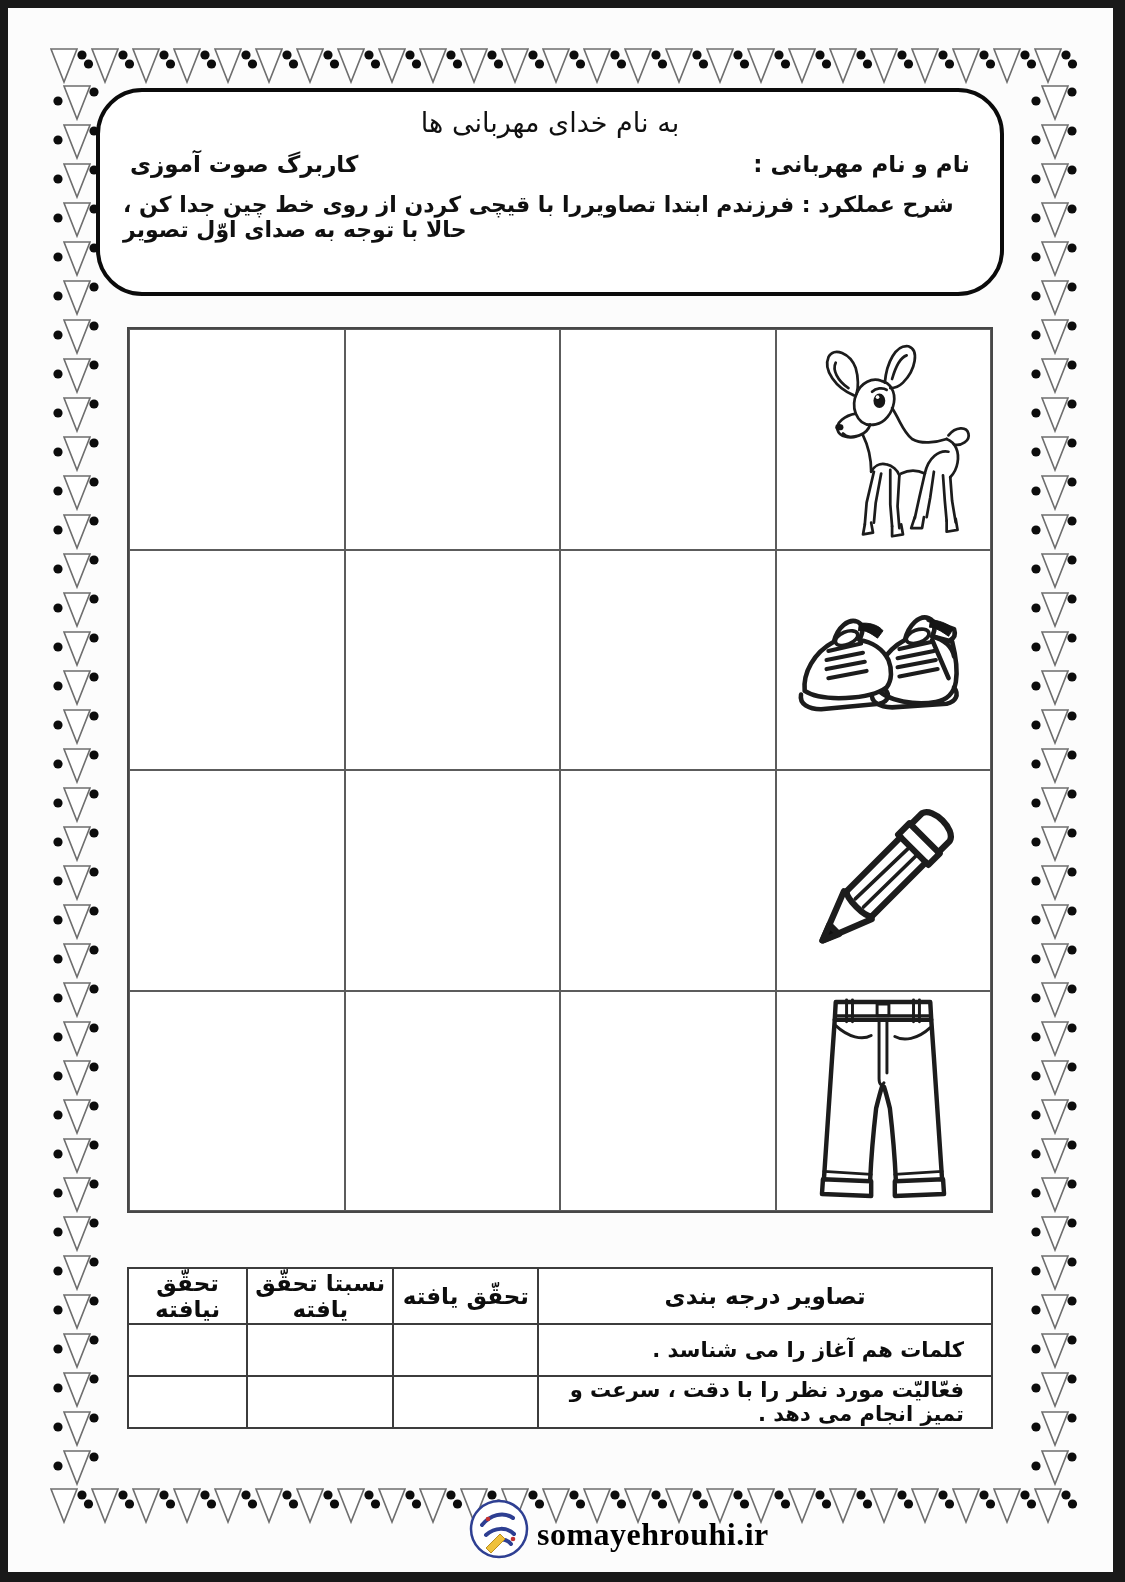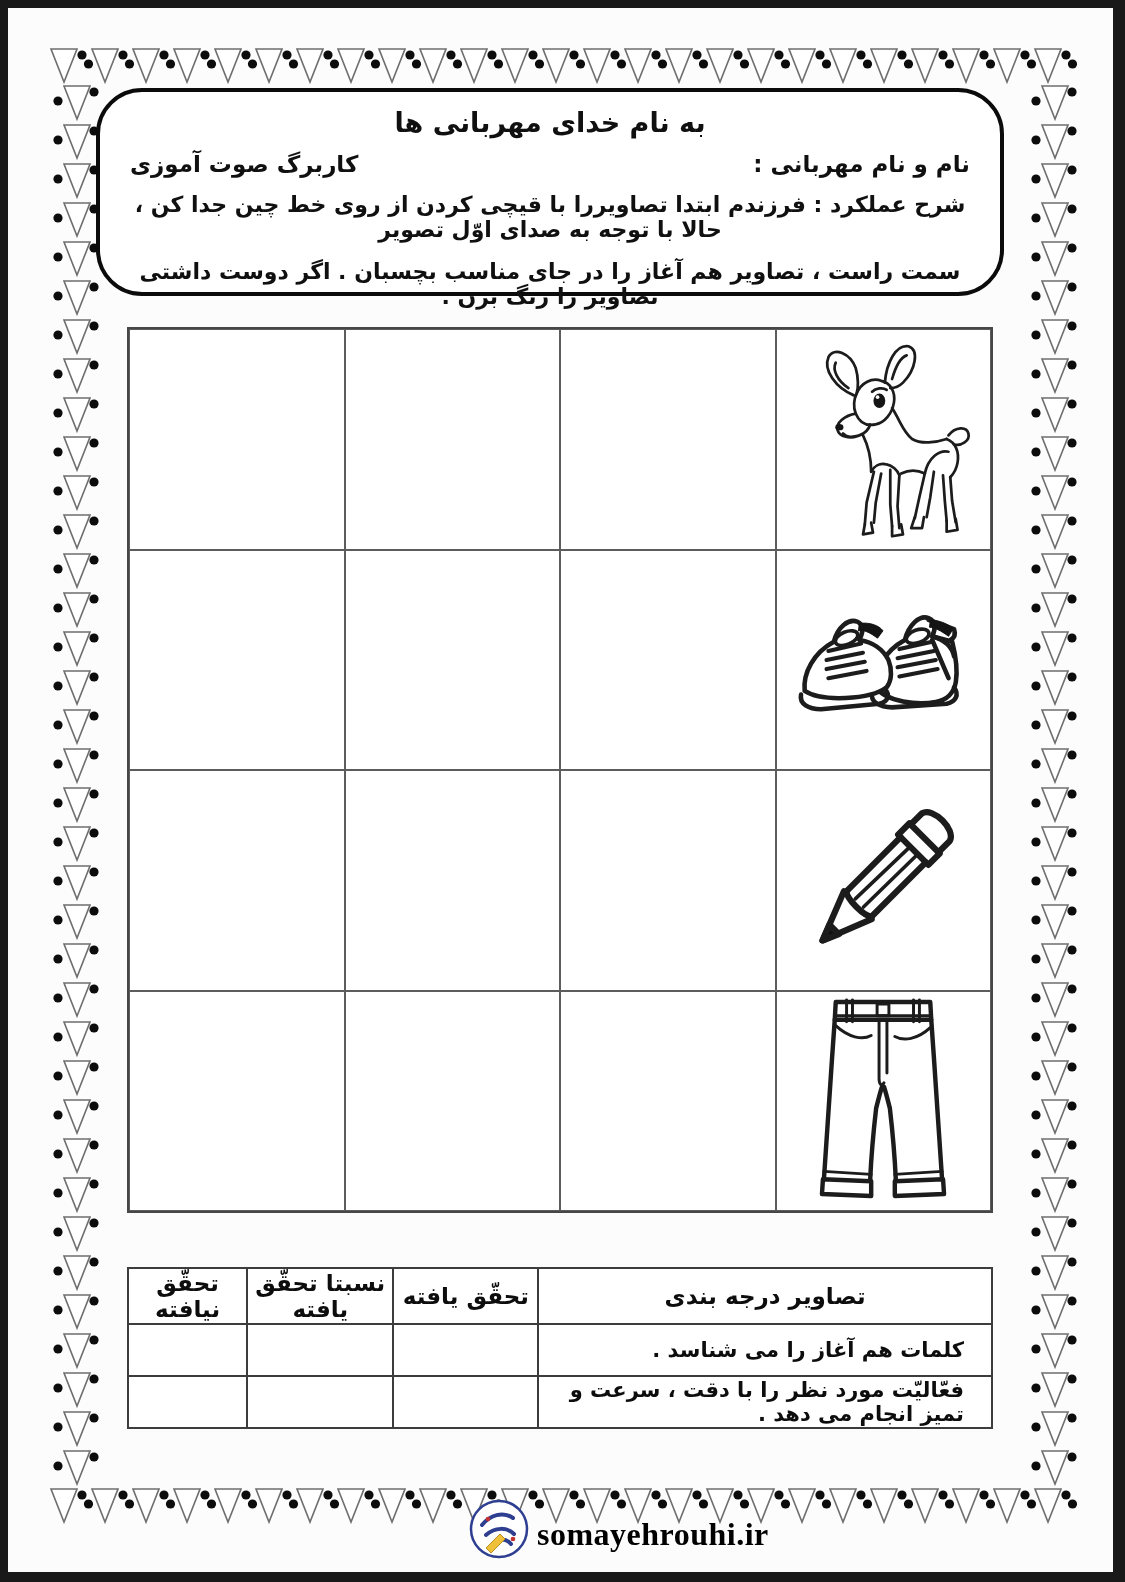--- a/index.html
+++ b/index.html
@@ -13,24 +13,24 @@
   .orn-col{position:absolute;display:flex;flex-direction:column;}
   #ornTop{left:40px;top:38px;}
   #ornBottom{left:40px;top:1478px;}
   #ornLeft{left:44px;top:76px;}
   #ornRight{left:1022px;top:76px;}
   .orn-row svg,.orn-col svg{overflow:visible;display:block;}
 
   
   #headerBox{position:absolute;left:88px;top:80px;width:908px;height:208px;background:#fff;
              border:4px solid #0b0b0b;border-radius:46px;color:#101010;}
-  .hb-title{text-align:center;font-size:27px;font-weight:bold;margin-top:15px;}
+  .hb-title{text-align:center;font-size:27px;font-weight:normal;margin-top:15px;}
   .hb-labels{display:flex;direction:rtl;justify-content:space-between;align-items:baseline;
              padding:0 30px;margin-top:13px;font-size:23px;font-weight:bold;}
-  .hb-desc{direction:rtl;text-align:center;padding:0 34px;font-size:22px;font-weight:bold;}
+  .hb-desc{direction:rtl;text-align:left;padding:0 23px;font-size:22px;font-weight:bold;}
   .hb-line1{margin-top:15px;}
   .hb-line2{margin-top:17px;}
 
   
   #activityGrid{position:absolute;left:119px;top:319px;width:866px;height:886px;background:#fff;
                 display:grid;grid-template-columns:repeat(4,1fr);grid-template-rows:repeat(4,1fr);
                 direction:rtl;border:2px solid #474747;}
   .gcell{border:1px solid #5c5c5c;display:flex;align-items:center;justify-content:center;overflow:hidden;}
 
   
@@ -673,21 +673,20 @@
         </svg>
       </div>
 
     <div id="headerBox">
       <div class="hb-title">به نام خدای مهربانی ها</div>
       <div class="hb-labels">
         <span>نام و نام مهربانی :</span>
         <span>کاربرگ صوت آموزی</span>
       </div>
       <div class="hb-desc hb-line1">شرح عملکرد : فرزندم ابتدا تصاویررا با قیچی کردن از روی خط چین جدا کن ، حالا با توجه به صدای اوّل تصویر</div>
-      <div class="hb-desc hb-line2">سمت راست ، تصاویر هم آغاز را در جای مناسب بچسبان . اگر دوست داشتی تصاویر را رنگ بزن .</div>
     </div>
 
     <div id="activityGrid">
 
       <div class="gcell">
         <svg width="200" height="208" viewBox="0 0 220 224" role="img" aria-label="fawn-line-art">
           <g class="lineart" stroke-width="3">
             <path d="M78,64 C58,56 44,36 50,22 C56,10 74,18 80,34 C83,44 83,56 81,62"></path>
             <path d="M72,56 C60,48 54,36 58,28"></path>
             <path d="M112,50 C114,28 124,8 138,10 C150,14 146,36 132,50 C128,54 122,56 118,56"></path>

